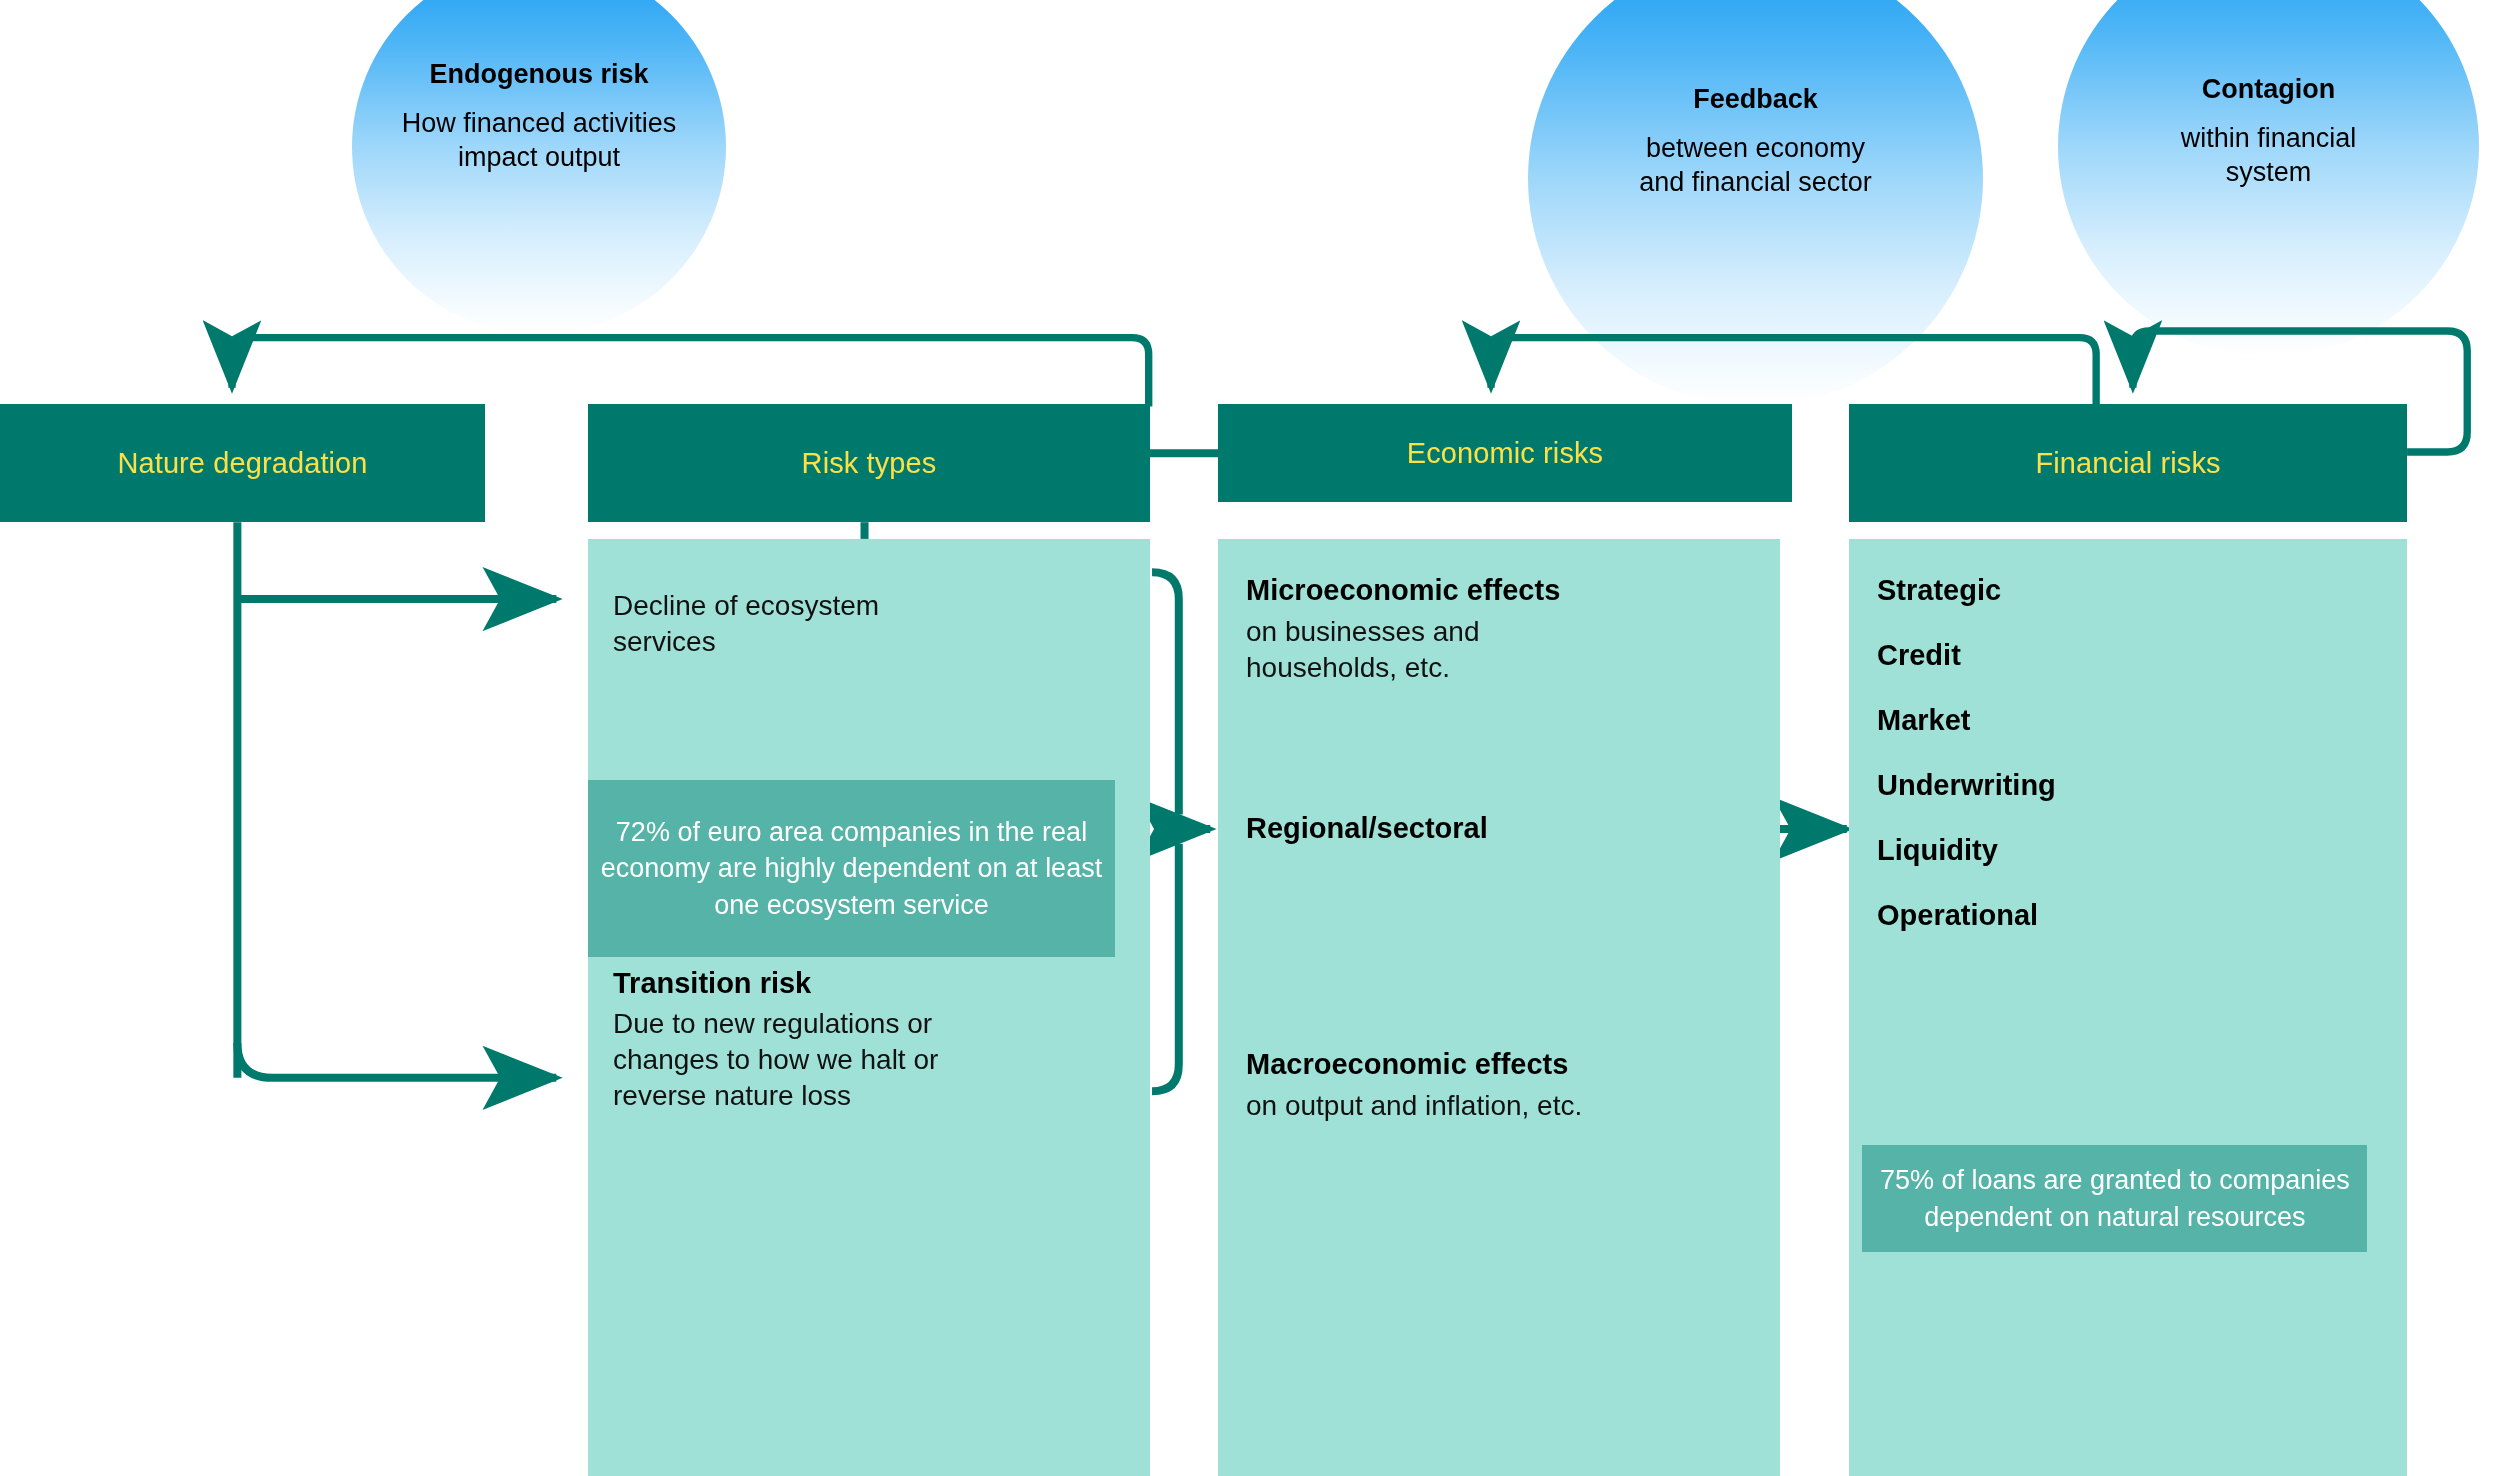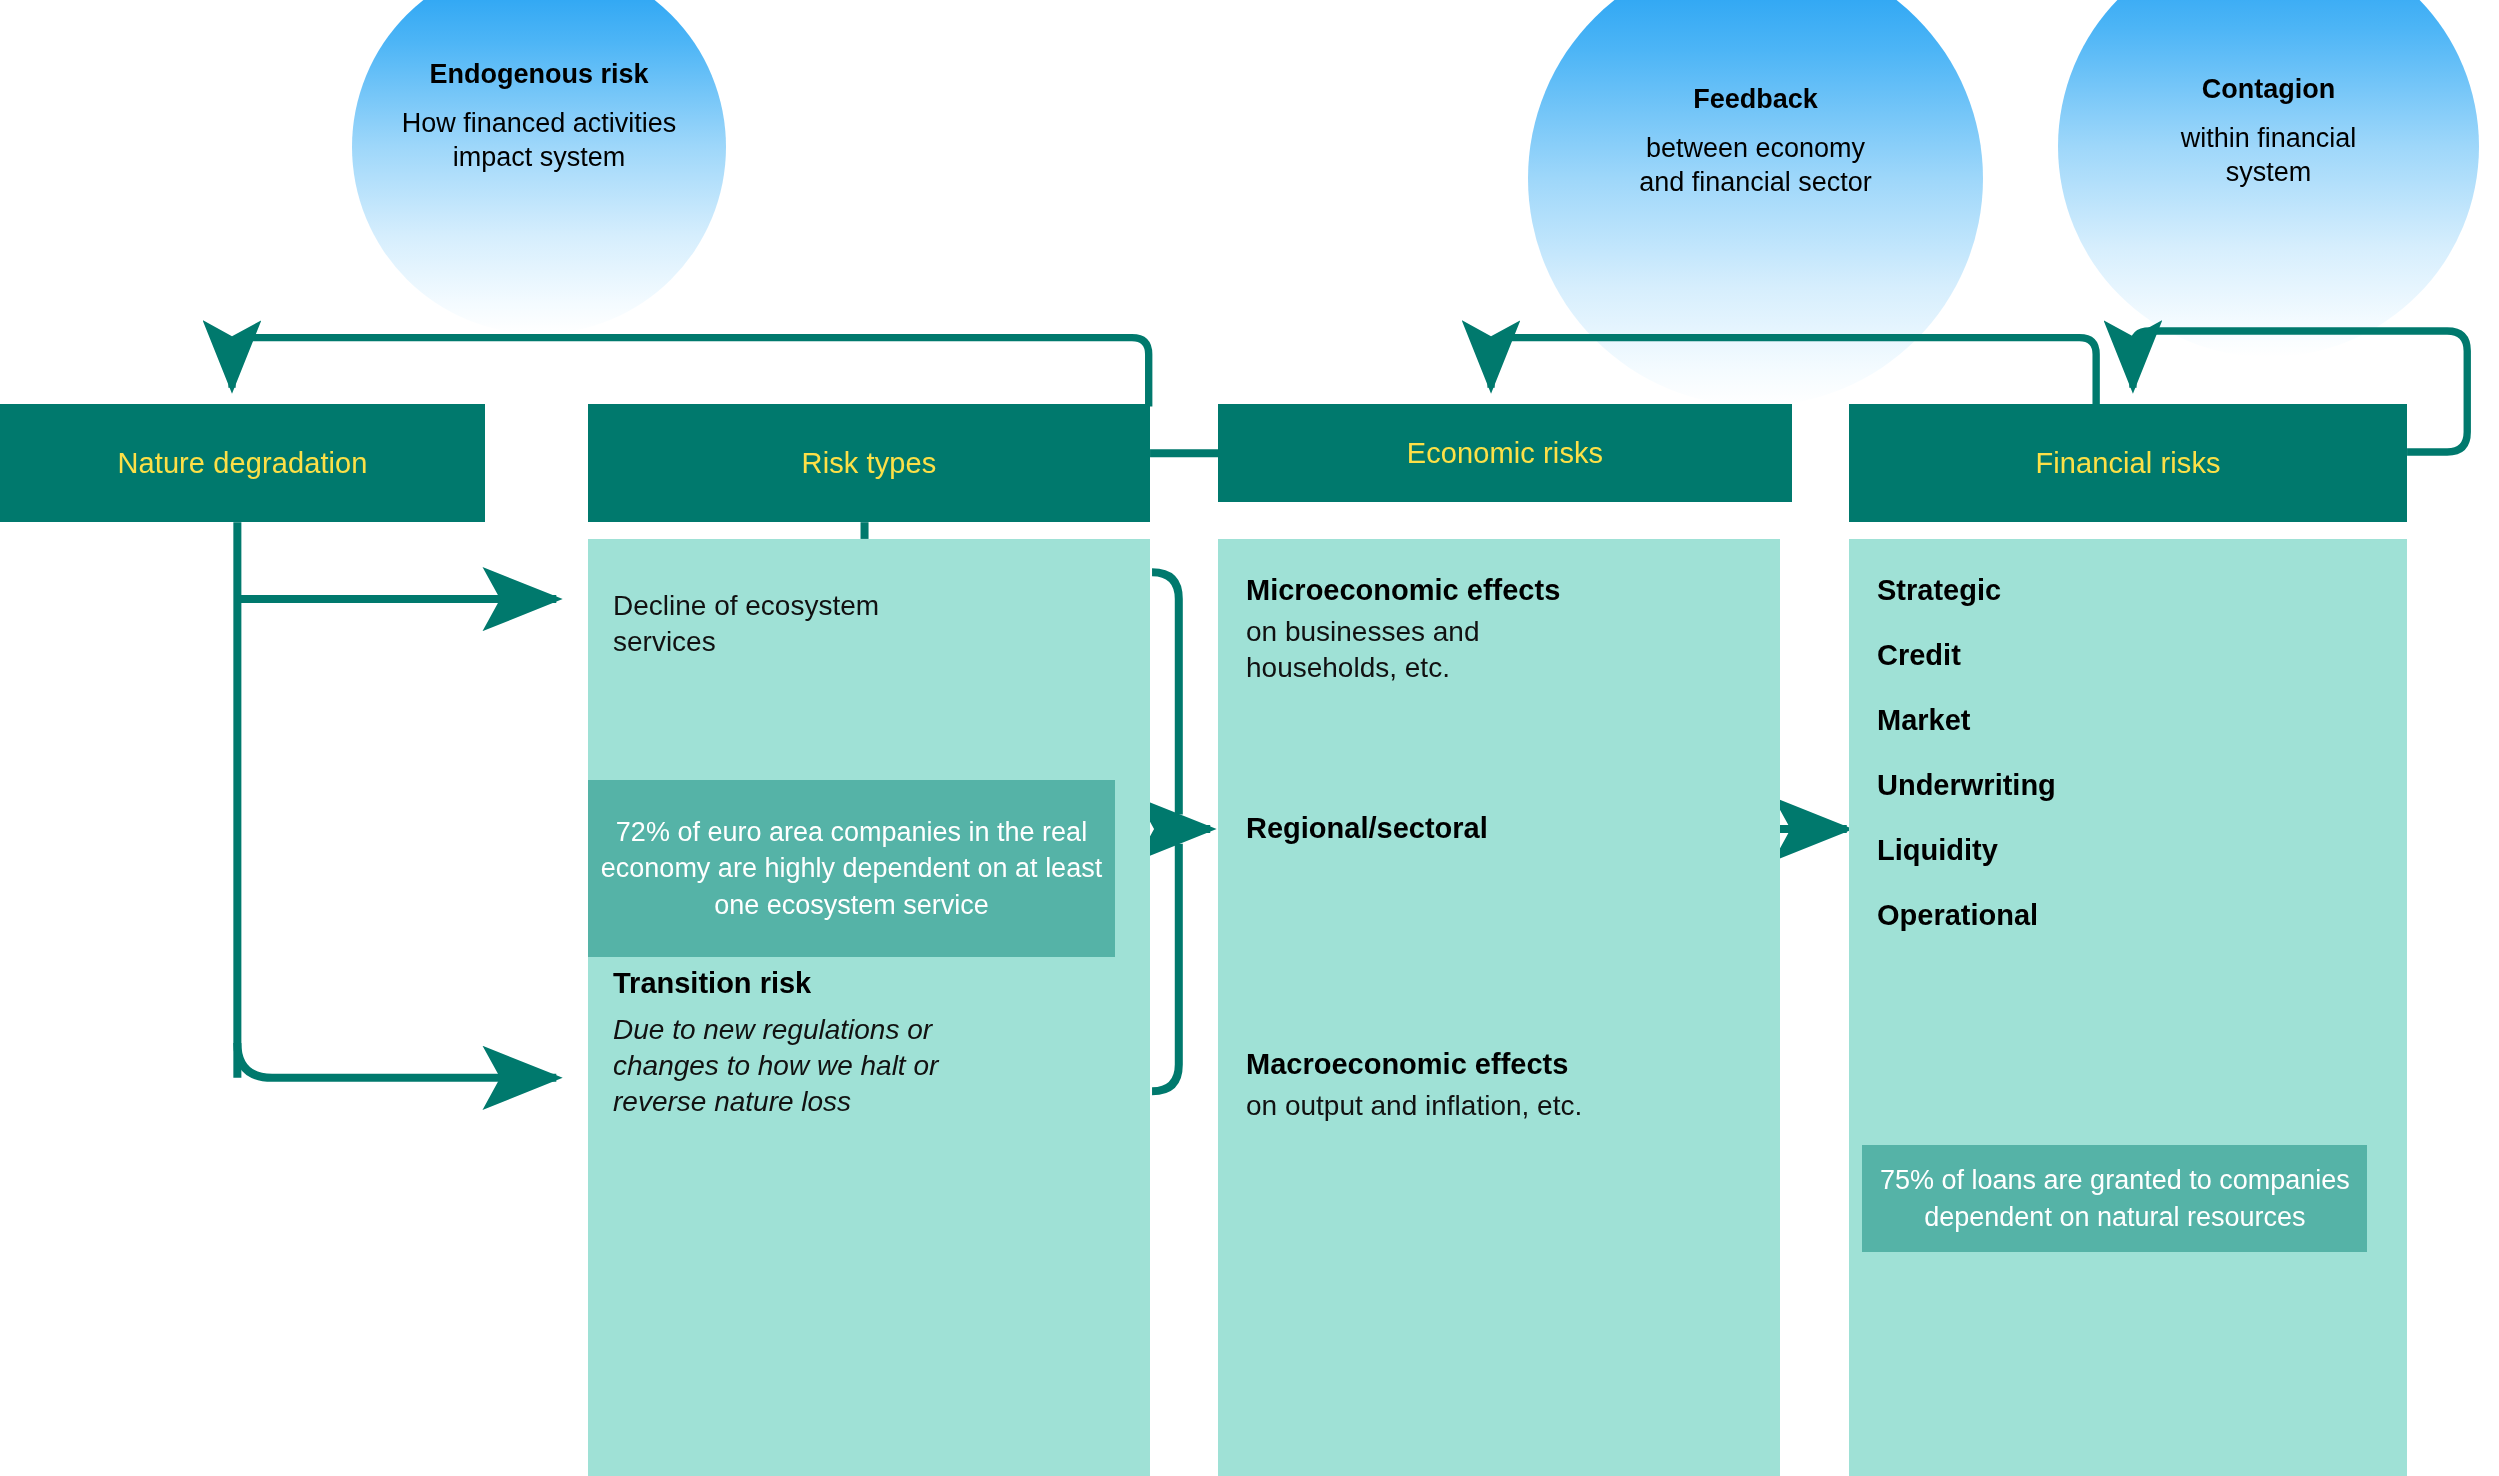--- a/index.html
+++ b/index.html
@@ -37,21 +37,21 @@
 </style>
 </head>
 <body>
 
 <div class="stage">
 
   <div class="bubble" style="left:352px;top:-40px;width:374px;height:374px;padding-top:100px;box-sizing:border-box;">
     <div class="btitle">Endogenous risk</div>
     <div class="bsub" style="margin-top:17.4px;">
       <div>How financed activities</div>
-      <div>impact system</div>
+      <div>impact output</div>
     </div>
   </div>
 
   <div class="bubble" style="left:1528px;top:-49px;width:455px;height:455px;padding-top:134px;box-sizing:border-box;">
     <div class="btitle">Feedback</div>
     <div class="bsub" style="margin-top:17.4px;">
       <div>between economy</div>
       <div>and financial sector</div>
     </div>
   </div>
@@ -118,21 +118,21 @@
       <div class="ptext" style="margin-top:12px;">
         <div>Decline of ecosystem</div>
         <div>services</div>
       </div>
     </div>
     <div class="stat" style="left:0px;top:241px;width:527px;height:177px;">
       <span>72% of euro area companies in the real economy are highly dependent on at least one ecosystem service</span>
     </div>
     <div style="position:absolute;left:25px;top:428px;right:13.4px;">
       <div class="ptitle">Transition risk</div>
-      <div class="ptext" style="margin-top:12px;font-style:italic;">
+      <div class="ptext" style="margin-top:6px;">
         <div>Due to new regulations or</div>
         <div>changes to how we halt or</div>
         <div>reverse nature loss</div>
       </div>
     </div>
   </div>
 
   <div class="panel" style="left:1218px;top:539px;width:562px;height:938px;">
     <div style="position:absolute;left:28px;top:35px;right:13.4px;">
       <div class="ptitle">Microeconomic effects</div>

